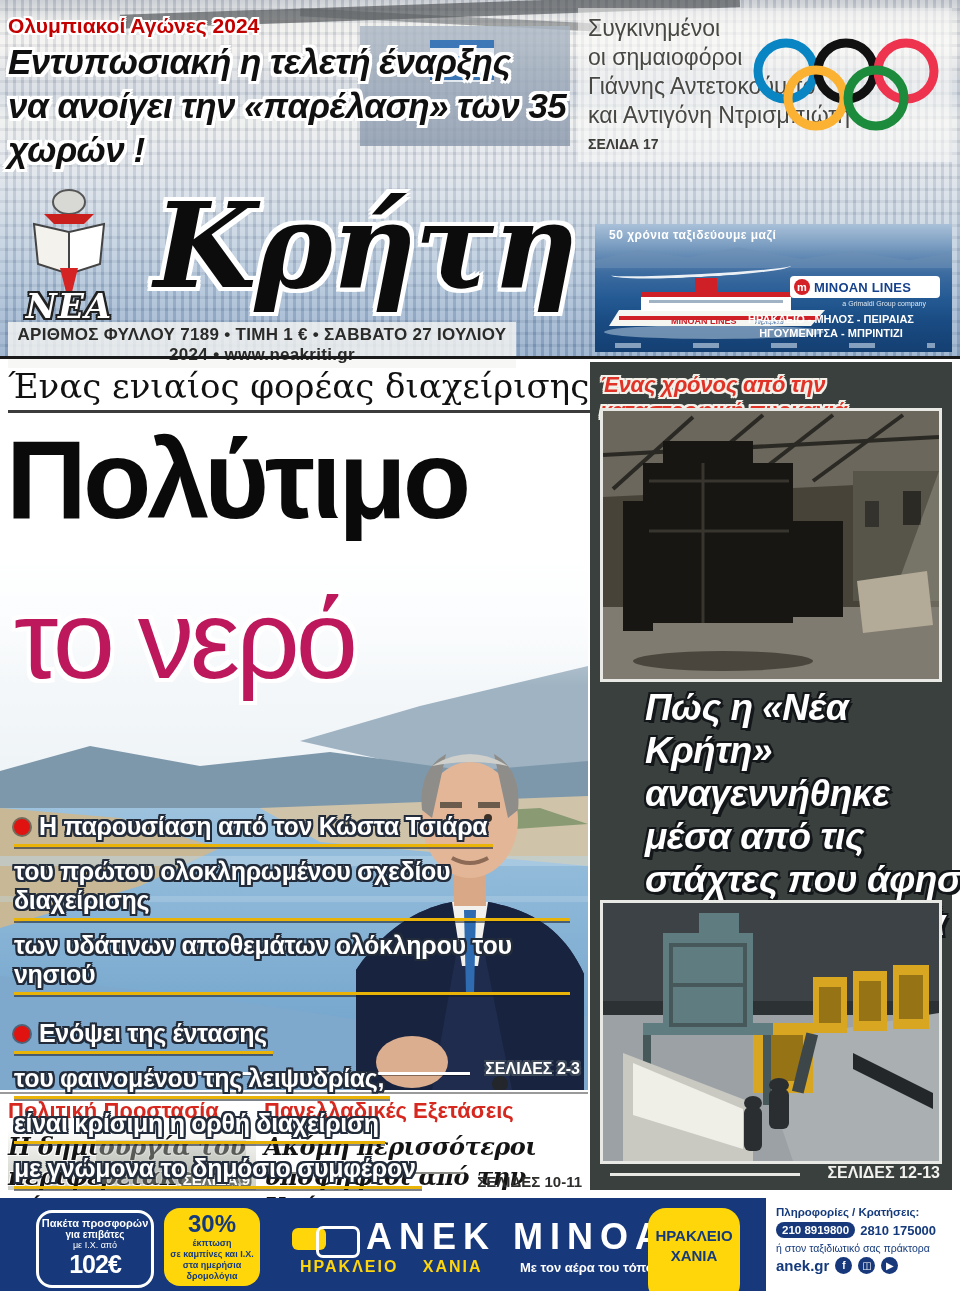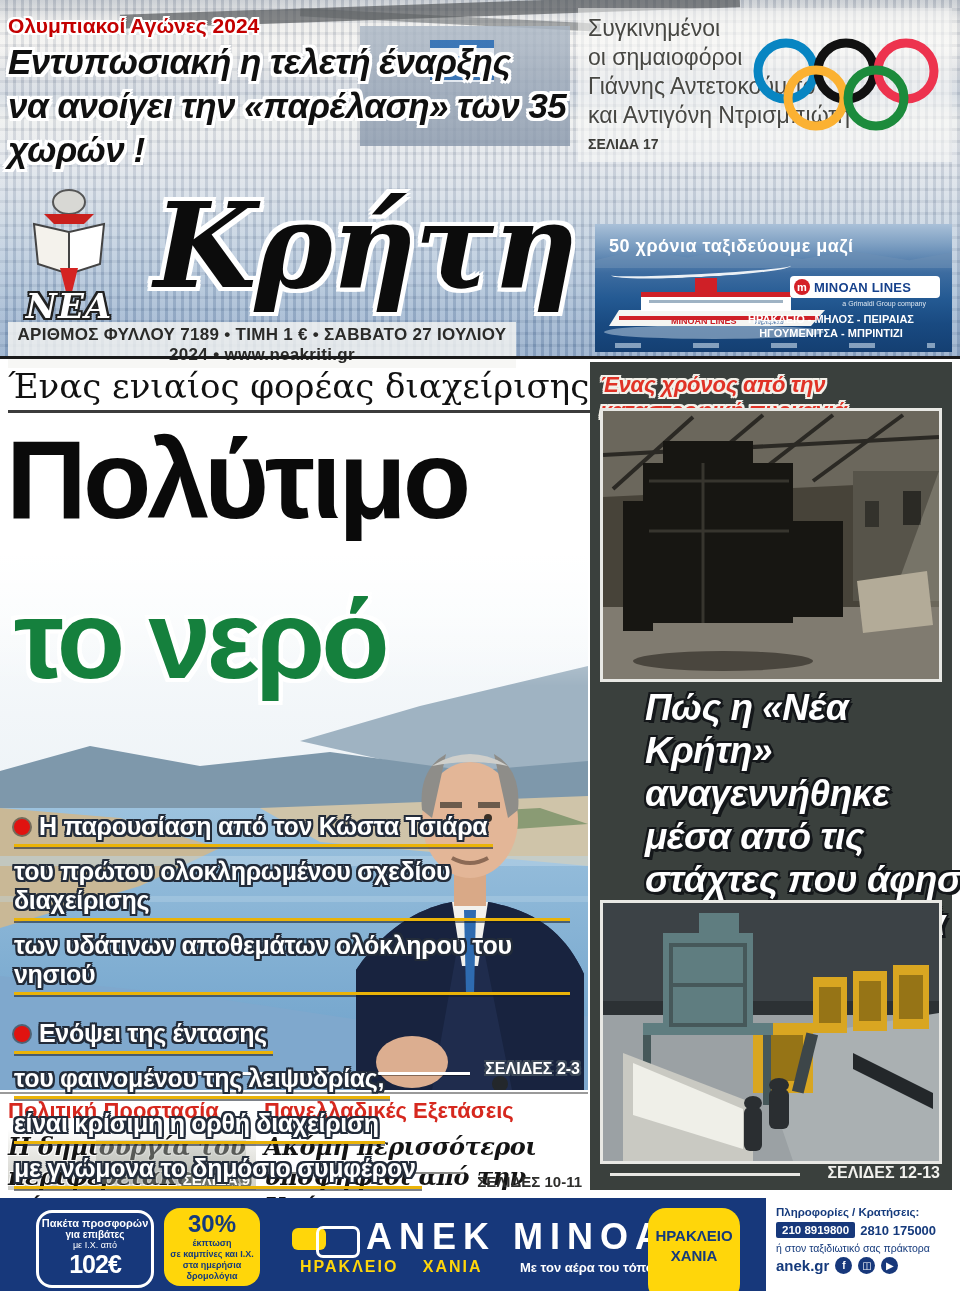--- a/index.html
+++ b/index.html
@@ -41,37 +41,37 @@
     font-size:118px;color:#0c0c0c;letter-spacing:-2px;
     text-shadow:-4px -4px 0 #fff,4px -4px 0 #fff,-4px 4px 0 #fff,4px 4px 0 #fff,0 4px 0 #fff,0 -4px 0 #fff,4px 0 0 #fff,-4px 0 0 #fff;}
   .issue-info{left:8px;top:322px;width:508px;text-align:center;font-size:17px;font-weight:700;color:#2a2a28;
     background:rgba(245,245,242,.8);padding:3px 0;letter-spacing:.3px;}
 
   
   .minoan{left:595px;top:224px;width:357px;height:128px;overflow:hidden;
     background:linear-gradient(180deg,#a9c0d8 0%,#7d9fc2 16%,#3d6ca0 38%,#245a93 58%,#194a81 78%,#143f72 100%);}
   .minoan .ridge{position:absolute;left:0;top:18px;width:357px;height:26px;background:#6d8fb4;opacity:.55;
     clip-path:polygon(0 70%,12% 30%,26% 60%,40% 20%,58% 65%,72% 35%,88% 70%,100% 40%,100% 100%,0 100%);}
-  .minoan .slogan{position:absolute;left:14px;top:12px;font-size:18px;font-weight:800;color:#fff;letter-spacing:.5px;}
+  .minoan .slogan{position:absolute;left:14px;top:4px;font-size:12px;font-weight:800;color:#fff;letter-spacing:.5px;}
   .minoan .swash{position:absolute;left:16px;top:40px;width:180px;height:10px;border-bottom:3px solid #fff;border-radius:50%;transform:rotate(-3deg);opacity:.9;}
   .mlogo{position:absolute;right:12px;top:52px;width:150px;height:22px;background:#fff;border-radius:4px;display:flex;align-items:center;}
   .mlogo .mdot{width:16px;height:16px;border-radius:50%;background:#d42027;margin:0 4px 0 4px;color:#fff;font-size:11px;font-weight:800;text-align:center;line-height:16px;}
   .mlogo .mtxt{font-size:13px;font-weight:800;color:#16418c;letter-spacing:.2px;}
   .msub{position:absolute;right:26px;top:76px;font-size:7px;color:#dfe8f2;}
   .mroutes{position:absolute;right:6px;top:88px;width:230px;text-align:center;font-size:11px;font-weight:800;color:#fff;line-height:14px;}
   .mfoot{position:absolute;left:20px;bottom:4px;width:320px;height:5px;opacity:.6;
     background:repeating-linear-gradient(90deg,#cfe0ef 0 26px, transparent 26px 78px);}
 
   .blackrule{left:0;top:356px;width:960px;height:3px;background:#1a1a1a;}
 
   
   .main-kicker{left:8px;top:366px;font-family:"DejaVu Serif","Liberation Serif",serif;
     font-size:34px;color:#111;padding-bottom:4px;border-bottom:3px solid #3c3c3c;padding-right:26px;}
   .big1{left:6px;top:420px;font-size:112px;font-weight:900;color:#0a0a0a;letter-spacing:-4px;line-height:120px;}
-  .big2{left:14px;top:580px;font-size:112px;font-weight:700;color:#15803d;letter-spacing:-4px;line-height:120px;
+  .big2{left:14px;top:580px;font-size:112px;font-weight:400;color:#be185d;letter-spacing:-4px;line-height:120px;
     text-shadow:-4px -4px 0 #fff,4px -4px 0 #fff,-4px 4px 0 #fff,4px 4px 0 #fff,0 4px 0 #fff,0 -4px 0 #fff,4px 0 0 #fff,-4px 0 0 #fff;z-index:5;}
   .reservoir{left:0;top:556px;width:588px;height:534px;}
   .minister{left:352px;top:726px;width:236px;height:364px;z-index:4;}
 
   .bullets{left:10px;top:812px;width:560px;z-index:6;}
   .b-line{margin:0 0 10px 4px;}
   .b-inner{display:inline-block;border-bottom:3px solid #eab308;box-shadow:0 2px 0 rgba(20,28,40,.55);
     padding:0 6px 3px 0;font-size:25px;font-weight:700;color:#fff;letter-spacing:-.3px;
     text-shadow:-2px -2px 0 #232c3a,2px -2px 0 #232c3a,-2px 2px 0 #232c3a,2px 2px 0 #232c3a,0 2px 0 #232c3a,0 -2px 0 #232c3a,2px 0 0 #232c3a,-2px 0 0 #232c3a;}
   .dot{display:inline-block;width:16px;height:16px;border-radius:50%;background:#e01310;
@@ -125,21 +125,21 @@
   .aneklogo .y{position:absolute;left:0;top:2px;width:34px;height:22px;background:#ffd60a;border-radius:6px;}
   .aneklogo .w{position:absolute;left:24px;top:0;width:38px;height:26px;border:3px solid #fff;border-radius:7px;background:transparent;}
   .anek-name{position:absolute;left:366px;top:18px;font-size:36px;font-weight:900;color:#fff;letter-spacing:7px;}
   .anek-ports{position:absolute;left:300px;top:60px;font-size:16px;font-weight:800;color:#ffd60a;letter-spacing:2px;word-spacing:18px;}
   .anek-slogan{position:absolute;left:520px;top:62px;font-size:13px;font-weight:700;color:#fff;}
   .portsbox{position:absolute;left:648px;top:10px;width:92px;height:76px;background:#ffd60a;border-radius:18px;
     color:#153a7c;text-align:center;font-weight:900;font-size:15px;line-height:20px;padding-top:18px;}
   .contact{position:absolute;left:766px;top:0px;width:194px;height:93px;background:#fff;color:#153a7c;padding:8px 0 0 10px;}
   .contact .t{font-size:11.5px;font-weight:700;}
   .phones{margin-top:4px;display:flex;align-items:center;gap:5px;}
-  .pill{background:#17387b;color:#fff;font-size:11.5px;font-weight:800;border-radius:2px;padding:2px 6px;}
+  .pill{background:#17387b;color:#fff;font-size:11.5px;font-weight:800;border-radius:8px;padding:2px 6px;}
   .ph2{font-size:13px;font-weight:800;}
   .agent{font-size:10.5px;margin-top:4px;}
   .siterow{display:flex;align-items:center;gap:6px;margin-top:3px;}
   .site{font-size:15px;font-weight:900;}
   .soc{width:17px;height:17px;border-radius:50%;background:#17387b;color:#fff;font-size:10px;font-weight:800;
     text-align:center;line-height:17px;}
 </style>
 </head>
 <body>
 

